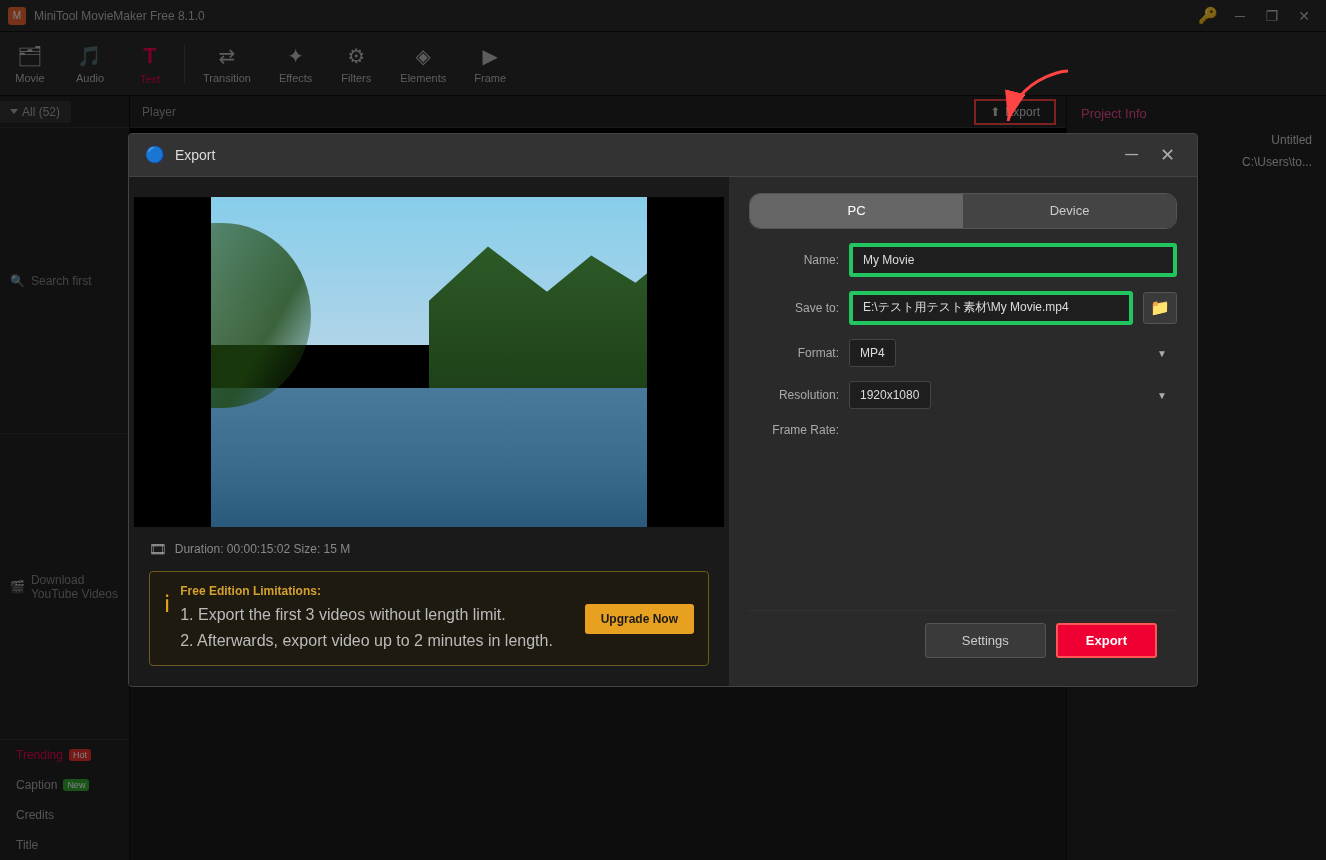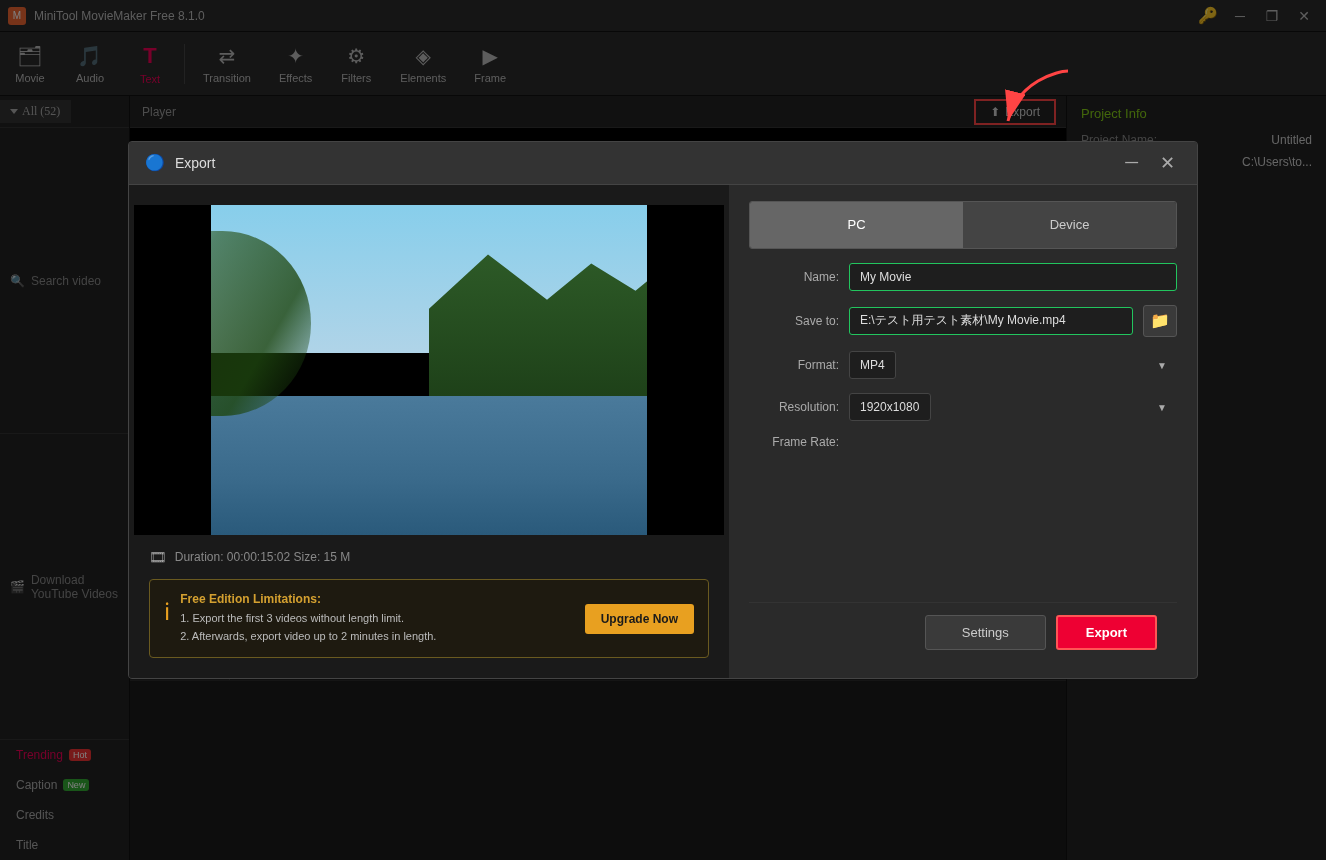--- a/index.html
+++ b/index.html
@@ -117,21 +117,21 @@
     }
 
     
     #right-panel {
       width: 260px;
       background: #222;
       border-left: 1px solid #111;
       padding: 10px 14px;
       font-size: 12px;
     }
-    #right-panel .panel-title { font-size: 13px; color: #84cc16; margin-bottom: 12px; font-weight: 500; }
+    #right-panel .panel-title { font-size: 13px; color: #ec4899; margin-bottom: 12px; font-weight: 500; }
     .info-row { display: flex; justify-content: space-between; margin-bottom: 8px; }
     .info-label { color: #888; }
     .info-value { color: #ccc; }
 
     
     #timeline-area {
       flex: 1;
       background: #1a1a1a;
       border-top: 1px solid #333;
       position: relative;
@@ -238,21 +238,21 @@
       border: 1px solid #6a5a20;
       border-radius: 4px;
       padding: 12px 14px;
       display: flex;
       gap: 10px;
       align-items: flex-start;
     }
     #limitations-box .info-icon { color: #e8a020; font-size: 24px; flex-shrink: 0; margin-top: 2px; }
     #limitations-box .limit-content { flex: 1; }
     #limitations-box .limit-title { color: #d4a030; font-size: 12px; font-weight: bold; margin-bottom: 4px; }
-    #limitations-box .limit-text { color: #bbb; font-size: 11px; line-height: 1.6; }
+    #limitations-box .limit-text { color: #bbb; font-size: 16px; line-height: 1.6; }
     #upgrade-btn {
       background: #e8a020;
       border: none;
       color: #1a1a1a;
       padding: 8px 16px;
       cursor: pointer;
       font-size: 12px;
       font-weight: bold;
       border-radius: 3px;
       white-space: nowrap;
@@ -265,23 +265,23 @@
       padding: 16px 20px;
       display: flex;
       flex-direction: column;
       gap: 14px;
     }
 
     
     #export-tabs {
       display: flex;
       border: 1px solid #555;
-      border-radius: 3px;
+      border-radius: 11px;
       overflow: hidden;
-      height: 48px;
+      height: 36px;
     }
     .export-tab {
       flex: 1;
       display: flex;
       align-items: center;
       justify-content: center;
       background: #444;
       color: #ccc;
       cursor: pointer;
       font-size: 13px;
@@ -298,21 +298,21 @@
     .form-label {
       width: 90px;
       color: #aaa;
       font-size: 12px;
       text-align: right;
       flex-shrink: 0;
     }
     .form-input {
       flex: 1;
       background: #1e1e1e;
-      border: 1px solid #22c55e;
+      border: 4px solid #22c55e;
       color: #ddd;
       padding: 6px 10px;
       font-size: 12px;
       border-radius: 3px;
       outline: none;
     }
     .browse-btn {
       background: #3a3a3a;
       border: 1px solid #555;
       color: #aaa;
@@ -407,21 +407,21 @@
     .search-area {
       flex: 1;
       display: flex;
       align-items: center;
       gap: 6px;
       padding: 0 10px;
     }
     .search-icon-sm { color: #888; font-size: 12px; }
     .search-text-sm { color: #888; font-size: 12px; }
     .download-yt { color: #888; font-size: 12px; display: flex; align-items: center; gap: 4px; }
-    .all-count { background: #333; padding: 4px 10px; font-size: 12px; color: #aaa; border-right: 1px solid #333; display: flex; align-items: center; gap: 4px; white-space: nowrap; cursor: pointer; font-family: Liberation Serif, serif; }
+    .all-count { background: #333; padding: 4px 10px; font-size: 12px; color: #aaa; border-right: 1px solid #333; display: flex; align-items: center; gap: 4px; white-space: nowrap; cursor: pointer; }
     .triangle { display: inline-block; width: 0; height: 0; border-left: 4px solid transparent; border-right: 4px solid transparent; border-top: 5px solid #aaa; }
   </style>
 </head>
 <body>
 
 <div id="title-bar">
   <div class="app-icon">M</div>
   <span class="app-title">MiniTool MovieMaker Free 8.1.0</span>
   <span class="key-icon">🔑</span>
   <div class="win-controls">
@@ -471,21 +471,21 @@
 
   <div id="left-panel">
     <div class="top-header-bar">
       <div class="all-count">
         <span class="triangle"></span>
         <span>All (52)</span>
       </div>
     </div>
     <div class="search-area" style="border-bottom:1px solid #333;height:28px;">
       <span class="search-icon-sm">🔍</span>
-      <span class="search-text-sm">Search video</span>
+      <span class="search-text-sm">Search first</span>
     </div>
     <div class="search-area" style="border-bottom:1px solid #333;height:28px;">
       <span class="search-icon-sm">🎬</span>
       <span class="download-yt">Download YouTube Videos</span>
     </div>
     <div class="left-menu-item active-item">
       <span>Trending</span>
       <span class="badge-hot">Hot</span>
     </div>
     <div class="left-menu-item">

